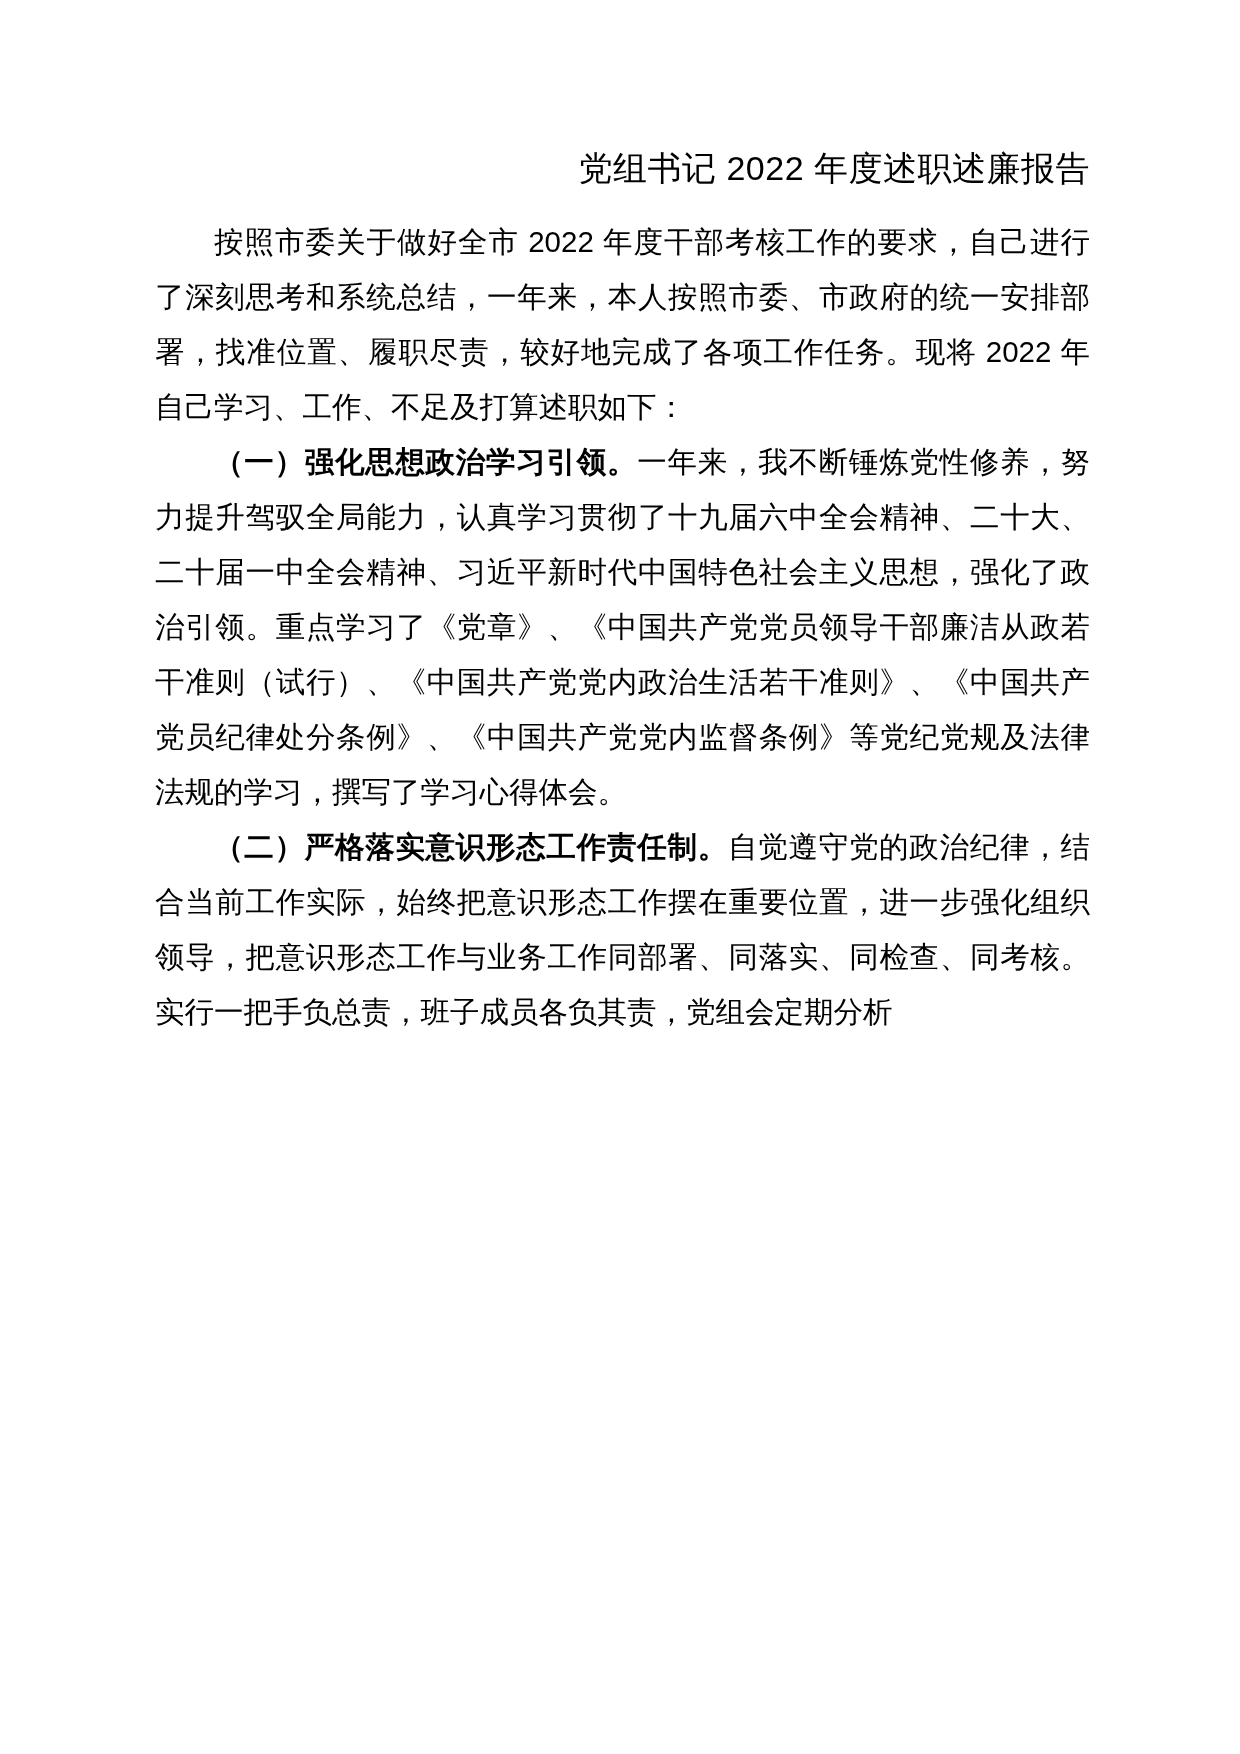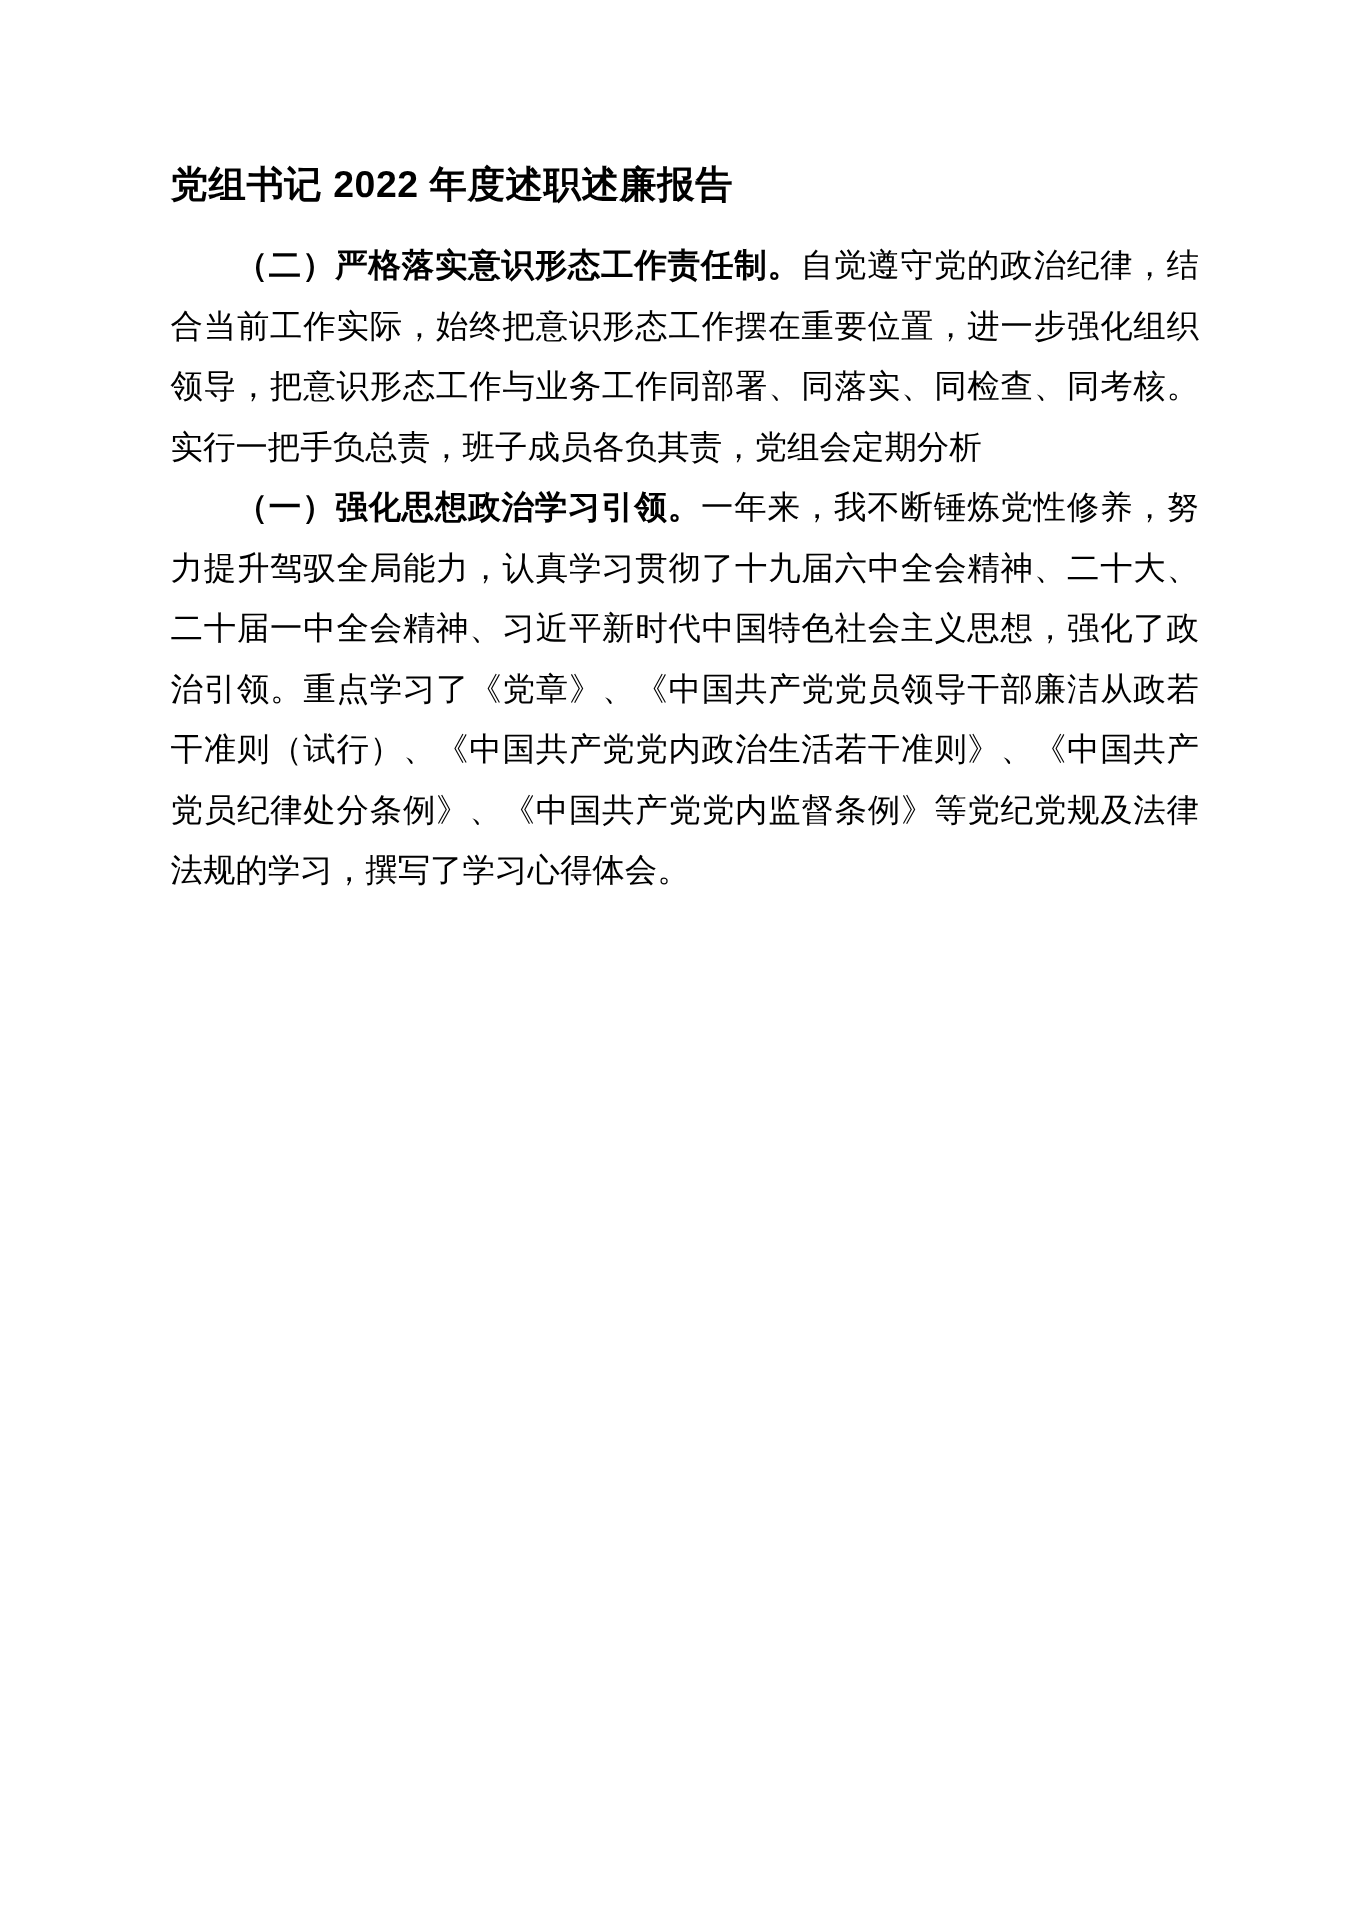--- a/index.html
+++ b/index.html
@@ -17,22 +17,22 @@
   .page {
     position: relative;
     width: 1240px;
     height: 1754px;
     background: #ffffff;
     box-sizing: border-box;
     padding: 140px 150px 0 155px;
   }
   .doc-title {
     font-size: 34px;
-    font-weight: bold;
-    text-align: left;
+    font-weight: normal;
+    text-align: right;
     letter-spacing: 0.5px;
     line-height: 1.35;
     margin: 0 0 22px 0;
     padding-top: 6px;
   }
   .para {
     font-size: 29.5px;
     line-height: 55px;
     text-align: justify;
     text-align-last: left;
@@ -59,20 +59,21 @@
     font-weight: bold;
   }
 </style>
 </head>
 <body>
 
 <div class="page">
 
   <h1 class="doc-title">党组书记 2022 年度述职述廉报告</h1>
 
+  <p class="para indent">按照市委关于做好全市 2022 年度干部考核工作的要求，自己进行了深刻思考和系统总结，一年来，本人按照市委、市政府的统一安排部署，找准位置、履职尽责，较好地完成了各项工作任务。现将 2022 年自己学习、工作、不足及打算述职如下：</p>
 
 
 
+  <p class="para indent"><span class="lead">（一）强化思想政治学习引领。</span><span>一年来，我不断锤炼党性修养，努力提升驾驭全局能力，认真学习贯彻了十九届六中全会精神、二十大、二十届一中全会精神、习近平新时代中国特色社会主义思想，强化了政治引领。重点学习了《党章》、《中国共产党党员领导干部廉洁从政若干准则（试行）、《中国共产党党内政治生活若干准则》、《中国共产党员纪律处分条例》、《中国共产党党内监督条例》等党纪党规及法律法规的学习，撰写了学习心得体会。</span></p>
+
   <p class="para indent"><span class="lead">（二）严格落实意识形态工作责任制。</span><span>自觉遵守党的政治纪律，结合当前工作实际，始终把意识形态工作摆在重要位置，进一步强化组织领导，把意识形态工作与业务工作同部署、同落实、同检查、同考核。实行一把手负总责，班子成员各负其责，党组会定期分析</span></p>
-
-  <p class="para indent"><span class="lead">（一）强化思想政治学习引领。</span><span>一年来，我不断锤炼党性修养，努力提升驾驭全局能力，认真学习贯彻了十九届六中全会精神、二十大、二十届一中全会精神、习近平新时代中国特色社会主义思想，强化了政治引领。重点学习了《党章》、《中国共产党党员领导干部廉洁从政若干准则（试行）、《中国共产党党内政治生活若干准则》、《中国共产党员纪律处分条例》、《中国共产党党内监督条例》等党纪党规及法律法规的学习，撰写了学习心得体会。</span></p>
 
 </div>
 
 </body></html>

